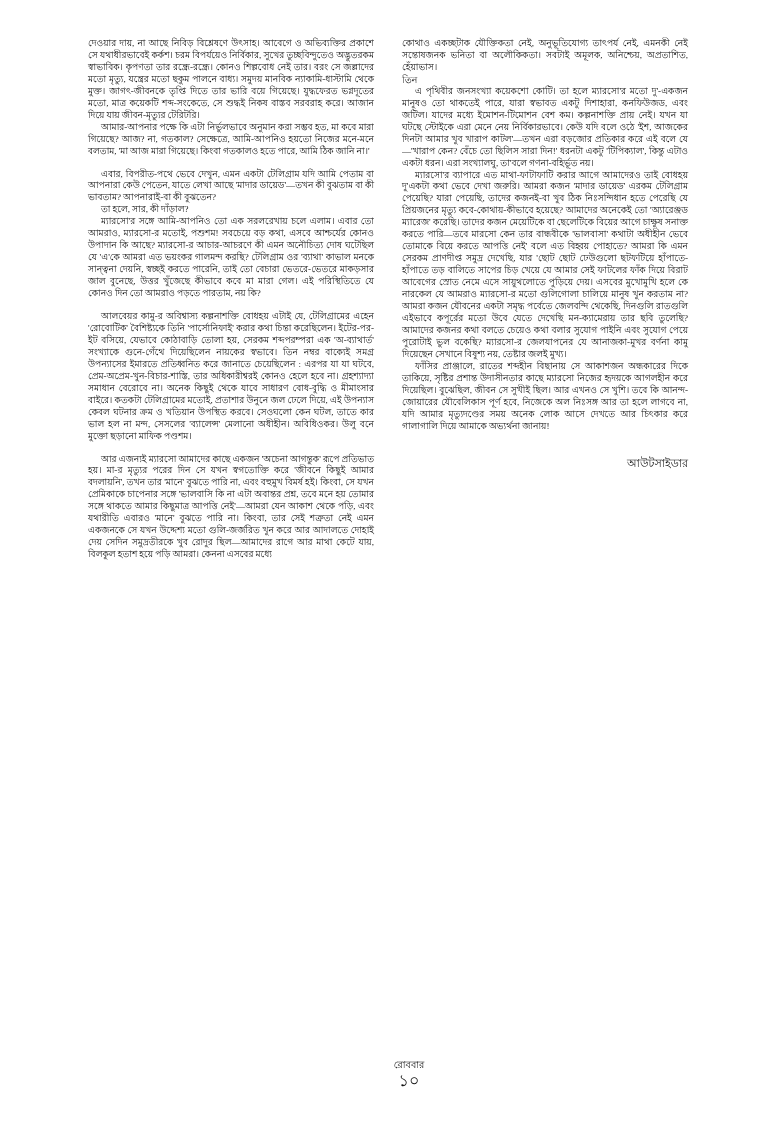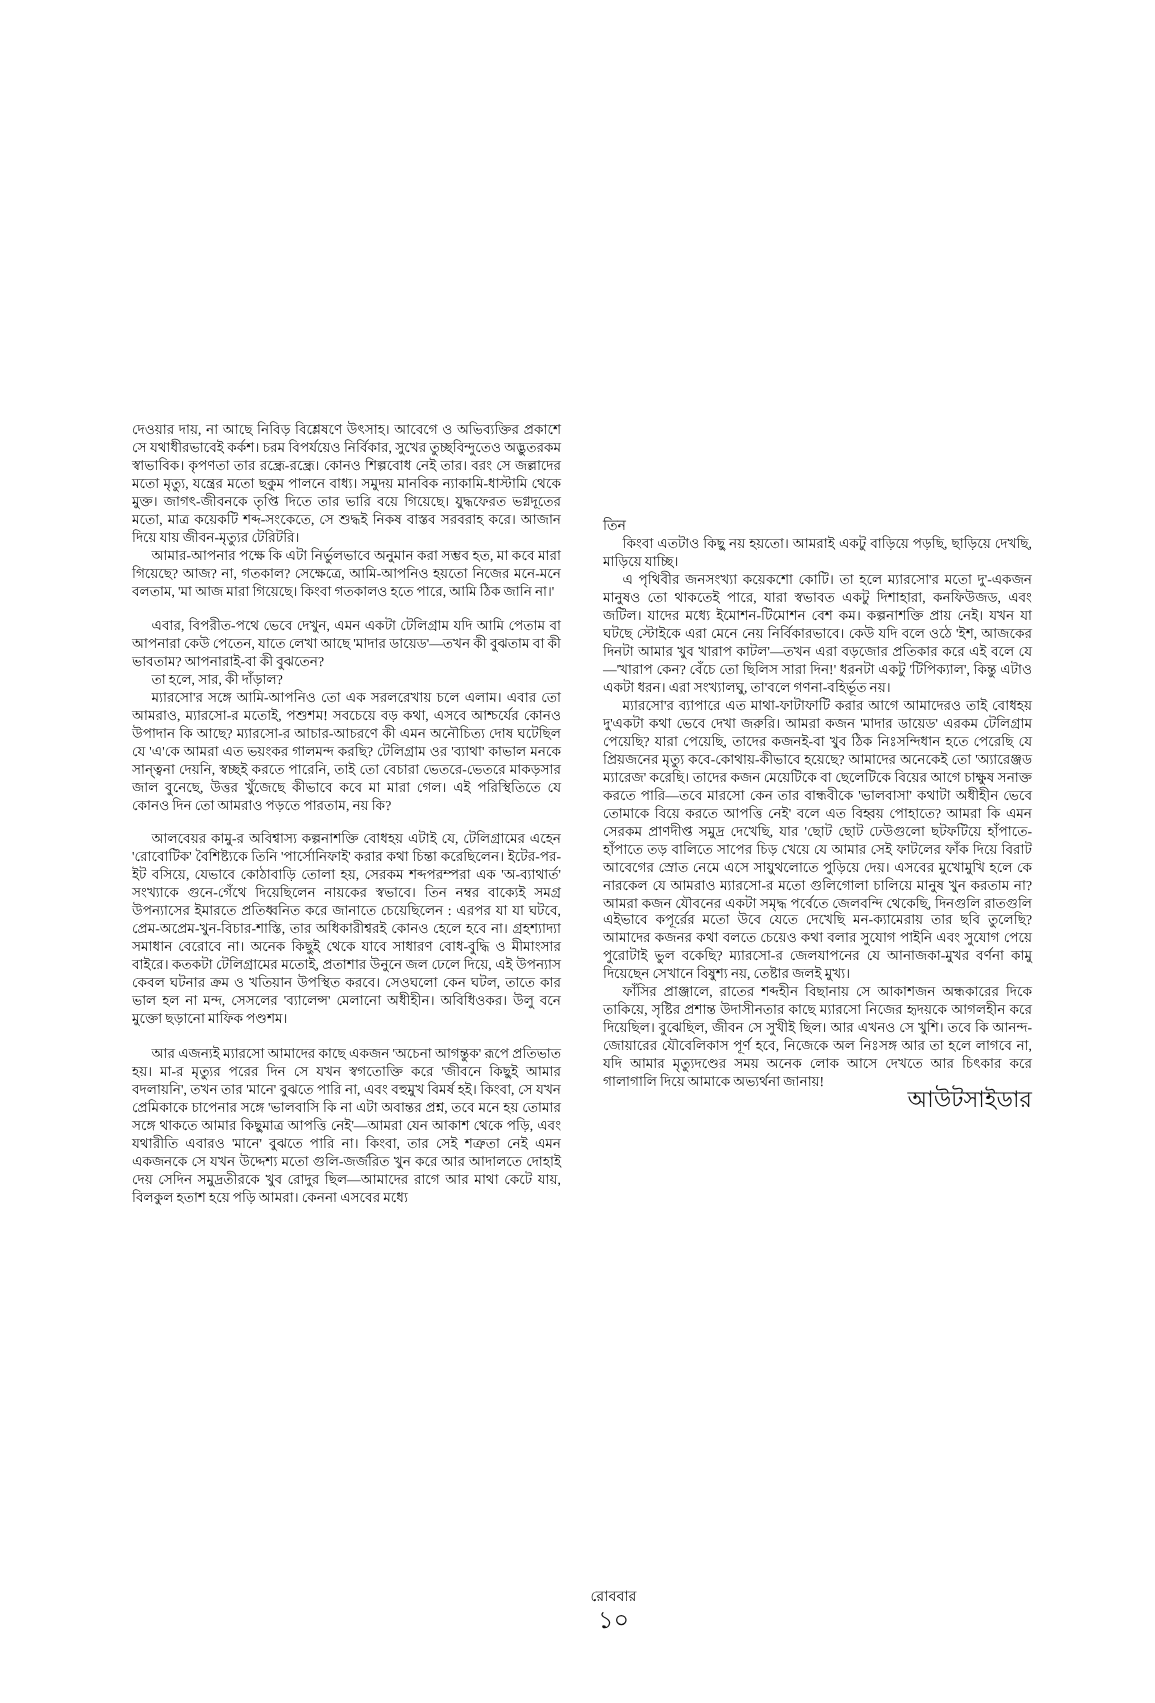--- a/index.html
+++ b/index.html
@@ -29,21 +29,20 @@
     width: 600px;
     height: 1010px;
     display: flex;
     flex-direction: row;
     gap: 28px;
   }
   .col {
     width: 286px;
     display: flex;
     flex-direction: column;
-    justify-content: center;
   }
   p.para {
     margin: 0 0 0 0;
     font-size: 9.1px;
     line-height: 11.95px;
     text-align: justify;
     text-justify: inter-word;
     text-indent: 13px;
     word-spacing: -0.2px;
     hyphens: none;
@@ -56,23 +55,23 @@
   }
   .section-head {
     font-size: 9.4px;
     line-height: 12px;
     margin: 0 0 0 0;
     text-align: left;
     font-weight: normal;
     text-indent: 0;
   }
   .byline {
-    margin-top: 0;
+    margin-top: 24px;
     text-align: right;
-    font-size: 15px;
+    font-size: 11px;
     line-height: 12.5px;
   }
   .byline div { text-align: right; }
   .footer {
     position: absolute;
     left: 0;
     top: 1058px;
     width: 770px;
     text-align: center;
     font-size: 9.6px;
@@ -97,22 +96,22 @@
       <p class="para noindent">দেওয়ার দায়, না আছে নিবিড় বিশ্লেষণে উৎসাহ। আবেগে ও অভিব্যক্তির প্রকাশে সে যথাধীরভাবেই কর্কশ। চরম বিপর্যয়েও নির্বিকার, সুখের তুচ্ছবিন্দুতেও অদ্ভুতরকম স্বাভাবিক। কৃপণতা তার রন্ধ্রে-রন্ধ্রে। কোনও শিল্পবোধ নেই তার। বরং সে জল্লাদের মতো মৃত্যু, যন্ত্রের মতো ছকুম পালনে বাধ্য। সমুদয় মানবিক ন্যাকামি-ধাস্টামি থেকে মুক্ত। জাগৎ-জীবনকে তৃপ্তি দিতে তার ভারি বয়ে গিয়েছে। যুদ্ধফেরত ভগ্নদূতের মতো, মাত্র কয়েকটি শব্দ-সংকেতে, সে শুদ্ধই নিকষ বাস্তব সরবরাহ করে। আজান দিয়ে যায় জীবন-মৃত্যুর টেরিটরি।</p>
       <p class="para">আমার-আপনার পক্ষে কি এটা নির্ভুলভাবে অনুমান করা সম্ভব হত, মা কবে মারা গিয়েছে? আজ? না, গতকাল? সেক্ষেত্রে, আমি-আপনিও হয়তো নিজের মনে-মনে বলতাম, 'মা আজ মারা গিয়েছে। কিংবা গতকালও হতে পারে, আমি ঠিক জানি না।'</p>
       <p class="para gap">এবার, বিপরীত-পথে ভেবে দেখুন, এমন একটা টেলিগ্রাম যদি আমি পেতাম বা আপনারা কেউ পেতেন, যাতে লেখা আছে 'মাদার ডায়েড'—তখন কী বুঝতাম বা কী ভাবতাম? আপনারাই-বা কী বুঝতেন?</p>
       <p class="para">তা হলে, সার, কী দাঁড়াল?</p>
       <p class="para">ম্যারসো'র সঙ্গে আমি-আপনিও তো এক সরলরেখায় চলে এলাম। এবার তো আমরাও, ম্যারসো-র মতোই, পশুশম! সবচেয়ে বড় কথা, এসবে আশ্চর্যের কোনও উপাদান কি আছে? ম্যারসো-র আচার-আচরণে কী এমন অনৌচিত্য দোষ ঘটেছিল যে 'এ'কে আমরা এত ভয়ংকর গালমন্দ করছি? টেলিগ্রাম ওর 'ব্যাথা' কাভাল মনকে সান্ত্বনা দেয়নি, স্বচ্ছই করতে পারেনি, তাই তো বেচারা ভেতরে-ভেতরে মাকড়সার জাল বুনেছে, উত্তর খুঁজেছে কীভাবে কবে মা মারা গেল। এই পরিস্থিতিতে যে কোনও দিন তো আমরাও পড়তে পারতাম, নয় কি?</p>
       <p class="para gap">আলবেয়র কামু-র অবিশ্বাস্য কল্পনাশক্তি বোধহয় এটাই যে, টেলিগ্রামের এহেন 'রোবোটিক' বৈশিষ্ট্যকে তিনি 'পার্সোনিফাই' করার কথা চিন্তা করেছিলেন। ইটের-পর-ইট বসিয়ে, যেভাবে কোঠাবাড়ি তোলা হয়, সেরকম শব্দপরম্পরা এক 'অ-ব্যাথার্ত' সংখ্যাকে গুনে-গেঁথে দিয়েছিলেন নায়কের স্বভাবে। তিন নম্বর বাক্যেই সমগ্র উপন্যাসের ইমারতে প্রতিধ্বনিত করে জানাতে চেয়েছিলেন : এরপর যা যা ঘটবে, প্রেম-অপ্রেম-খুন-বিচার-শাস্তি, তার অধিকারীশ্বরই কোনও হেলে হবে না। গ্রহশ্যাদ্যা সমাধান বেরোবে না। অনেক কিছুই থেকে যাবে সাধারণ বোধ-বুদ্ধি ও মীমাংসার বাইরে। কতকটা টেলিগ্রামের মতোই, প্রতাশার উনুনে জল ঢেলে দিয়ে, এই উপন্যাস কেবল ঘটনার ক্রম ও খতিয়ান উপস্থিত করবে। সেওঘলো কেন ঘটল, তাতে কার ভাল হল না মন্দ, সেসলের 'ব্যালেন্স' মেলানো অধীহীন। অবিধিওকর। উলু বনে মুক্তো ছড়ানো মাফিক পণ্ডশম।</p>
       <p class="para gap">আর এজন্যই ম্যারসো আমাদের কাছে একজন 'অচেনা আগন্তুক' রূপে প্রতিভাত হয়। মা-র মৃত্যুর পরের দিন সে যখন স্বগতোক্তি করে 'জীবনে কিছুই আমার বদলায়নি', তখন তার 'মানে' বুঝতে পারি না, এবং বহুমুখ বিমর্ষ হই। কিংবা, সে যখন প্রেমিকাকে চাপেনার সঙ্গে 'ভালবাসি কি না এটা অবান্তর প্রশ্ন, তবে মনে হয় তোমার সঙ্গে থাকতে আমার কিছুমাত্র আপত্তি নেই'—আমরা যেন আকাশ থেকে পড়ি, এবং যথারীতি এবারও 'মানে' বুঝতে পারি না। কিংবা, তার সেই শত্রুতা নেই এমন একজনকে সে যখন উদ্দেশ্য মতো গুলি-জর্জরিত খুন করে আর আদালতে দোহাই দেয় সেদিন সমুদ্রতীরকে খুব রোদুর ছিল—আমাদের রাগে আর মাথা কেটে যায়, বিলকুল হতাশ হয়ে পড়ি আমরা। কেননা এসবের মধ্যে</p>
     </div>
 
     <div class="col">
+      <p class="para noindent">কোথাও একচ্ছটাক যৌক্তিকতা নেই, অনুভূতিযোগ্য তাৎপর্য নেই, এমনকী নেই সন্তোষজনক ভনিতা বা অলৌকিকতা। সবটাই অমূলক, অনিশ্চেয়, অপ্রতাশিত, হেঁয়াভাস।</p>
       <p class="section-head">তিন</p>
-      <p class="para">কিংবা এতটাও কিছু নয় হয়তো। আমরাই একটু বাড়িয়ে পড়ছি, ছাড়িয়ে দেখছি, মাড়িয়ে যাচ্ছি।</p>
       <p class="para">এ পৃথিবীর জনসংখ্যা কয়েকশো কোটি। তা হলে ম্যারসো'র মতো দু'-একজন মানুষও তো থাকতেই পারে, যারা স্বভাবত একটু দিশাহারা, কনফিউজড, এবং জটিল। যাদের মধ্যে ইমোশন-টিমোশন বেশ কম। কল্পনাশক্তি প্রায় নেই। যখন যা ঘটছে স্টোইকে এরা মেনে নেয় নির্বিকারভাবে। কেউ যদি বলে ওঠে 'ইশ, আজকের দিনটা আমার খুব খারাপ কাটল'—তখন এরা বড়জোর প্রতিকার করে এই বলে যে—'খারাপ কেন? বেঁচে তো ছিলিস সারা দিন!' ধরনটা একটু 'টিপিক্যাল', কিন্তু এটাও একটা ধরন। এরা সংখ্যালঘু, তা'বলে গণনা-বহির্ভূত নয়।</p>
       <p class="para">ম্যারসো'র ব্যাপারে এত মাথা-ফাটাফাটি করার আগে আমাদেরও তাই বোধহয় দু'একটা কথা ভেবে দেখা জরুরি। আমরা কজন 'মাদার ডায়েড' এরকম টেলিগ্রাম পেয়েছি? যারা পেয়েছি, তাদের কজনই-বা খুব ঠিক নিঃসন্দিধান হতে পেরেছি যে প্রিয়জনের মৃত্যু কবে-কোথায়-কীভাবে হয়েছে? আমাদের অনেকেই তো 'অ্যারেঞ্জড ম্যারেজ' করেছি। তাদের কজন মেয়েটিকে বা ছেলেটিকে বিয়ের আগে চাক্ষুষ সনাক্ত করতে পারি—তবে মারসো কেন তার বান্ধবীকে 'ভালবাসা' কথাটা অধীহীন ভেবে তোমাকে বিয়ে করতে আপত্তি নেই' বলে এত বিহ্বয় পোহাতে? আমরা কি এমন সেরকম প্রাণদীপ্ত সমুদ্র দেখেছি, যার 'ছোট ছোট ঢেউগুলো ছটফটিয়ে হাঁপাতে-হাঁপাতে তড় বালিতে সাপের চিড় খেয়ে যে আমার সেই ফাটলের ফাঁক দিয়ে বিরাট আবেগের স্রোত নেমে এসে সায়ুথলোতে পুড়িয়ে দেয়। এসবের মুখোমুখি হলে কে নারকেল যে আমরাও ম্যারসো-র মতো গুলিগোলা চালিয়ে মানুষ খুন করতাম না? আমরা কজন যৌবনের একটা সমৃদ্ধ পর্বেতে জেলবন্দি থেকেছি, দিনগুলি রাতগুলি এইভাবে কপূর্রের মতো উবে যেতে দেখেছি মন-ক্যামেরায় তার ছবি তুলেছি? আমাদের কজনর কথা বলতে চেয়েও কথা বলার সুযোগ পাইনি এবং সুযোগ পেয়ে পুরোটাই ভুল বকেছি? ম্যারসো-র জেলযাপনের যে আনাজকা-মুখর বর্ণনা কামু দিয়েছেন সেখানে বিষুশ্য নয়, তেষ্টার জলই মুখ্য।</p>
       <p class="para">ফাঁসির প্রাঞ্জালে, রাতের শব্দহীন বিছানায় সে আকাশজন অন্ধকারের দিকে তাকিয়ে, সৃষ্টির প্রশান্ত উদাসীনতার কাছে ম্যারসো নিজের হৃদয়কে আগলহীন করে দিয়েছিল। বুঝেছিল, জীবন সে সুখীই ছিল। আর এখনও সে খুশি। তবে কি আনন্দ-জোয়ারের যৌবেলিকাস পূর্ণ হবে, নিজেকে অল নিঃসঙ্গ আর তা হলে লাগবে না, যদি আমার মৃত্যুদণ্ডের সময় অনেক লোক আসে দেখতে আর চিৎকার করে গালাগালি দিয়ে আমাকে অভ্যর্থনা জানায়!</p>
 
       <div class="byline">
         <div>আউটসাইডার</div>
       </div>
     </div>
 
   </div>

